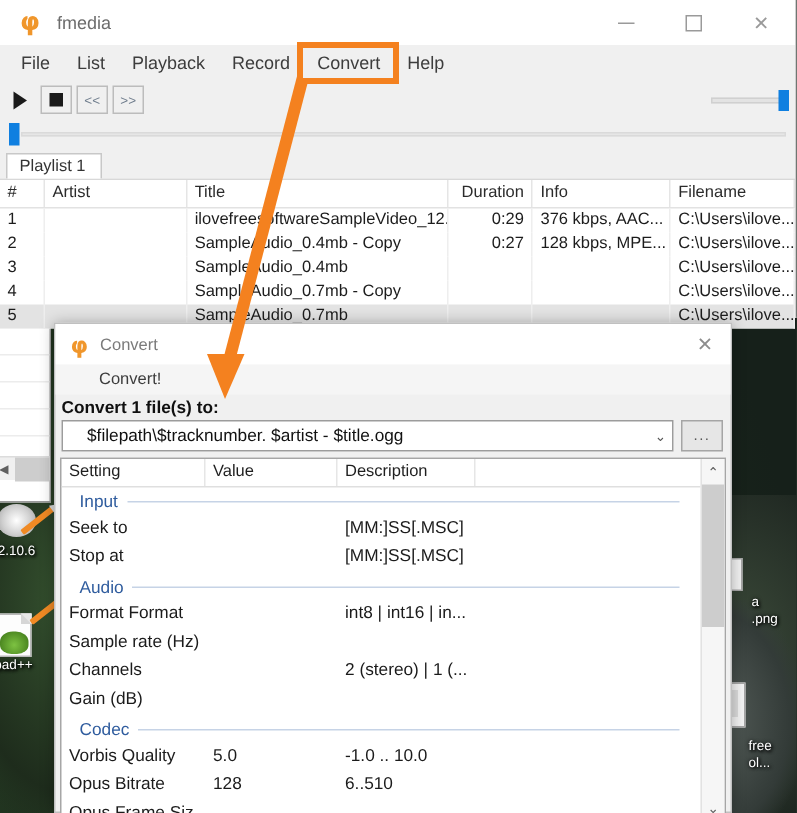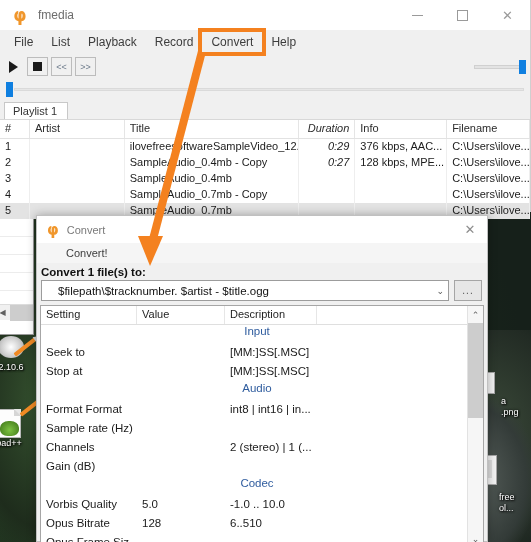--- a/index.html
+++ b/index.html
@@ -173,21 +173,21 @@
   }
   .plist .row { display: flex; height: 16px; }
   .plist .row.sel { background: #e3e3e3; }
   .plist .cell {
     font-size: 11px; color: #1c1c1c; padding: 1px 5px;
     border-right: 1px solid #eeeeee; overflow: hidden; white-space: nowrap;
   }
   .c-num { width: 30px; }
   .c-artist { width: 95px; }
   .c-title { width: 175px; }
-  .c-dur { width: 56px; text-align: right; font-style: italic; }
+  .c-dur { width: 56px; text-align: right; }
   .c-info { width: 92px; }
   .c-file { width: 83px; border-right: none; }
 
   
   #convert-dialog {
     position: absolute; left: 36px; top: 215px;
     width: 452px; height: 327px;
     background: #f0f0f0;
     border: 1px solid #c0c0c0;
     box-shadow: 0 0 9px rgba(0,0,0,0.30);
@@ -234,21 +234,21 @@
   .cd-table { flex: 1; }
   .cd-thead { display: flex; height: 19px; border-bottom: 1px solid #dfdfdf; }
   .cd-th { font-size: 11px; color: #1f1f1f; padding: 2px 5px; border-right: 1px solid #e6e6e6; }
   .s-col { width: 96px; }
   .v-col { width: 88px; }
   .d-col { width: 92px; }
   .x-col { width: 150px; border-right: none; }
 
   .cd-tr { display: flex; height: 19px; }
   .cd-td { font-size: 11.5px; color: #1b1b1b; padding: 2px 0 2px 5px; white-space: nowrap; overflow: hidden; }
-  .cd-group { height: 19px; display: flex; align-items: center; padding-left: 12px; flex-direction: column; }
+  .cd-group { height: 19px; display: flex; align-items: center; padding-left: 12px; }
   .cd-group .gname { font-size: 11.5px; color: #2f5c9e; padding-right: 6px; }
   .cd-group .gline { flex: 1; height: 1px; background: #c6d3e6; margin-right: 14px; }
 
   .cd-vsb { width: 16px; background: #f6f6f6; border-left: 1px solid #e2e2e2;
     display: flex; flex-direction: column; align-items: center; }
   .cd-vsb .sbtn { height: 17px; display:flex; align-items:center; justify-content:center;
     font-size: 9px; color: #5e5e5e; width: 100%; }
   .cd-vsb .strack { flex: 1; width: 100%; position: relative; }
   .cd-vsb .sthumb { position: absolute; top: 0; left: 0; right: 0; height: 46%; background: #cdcdcd; }
 

